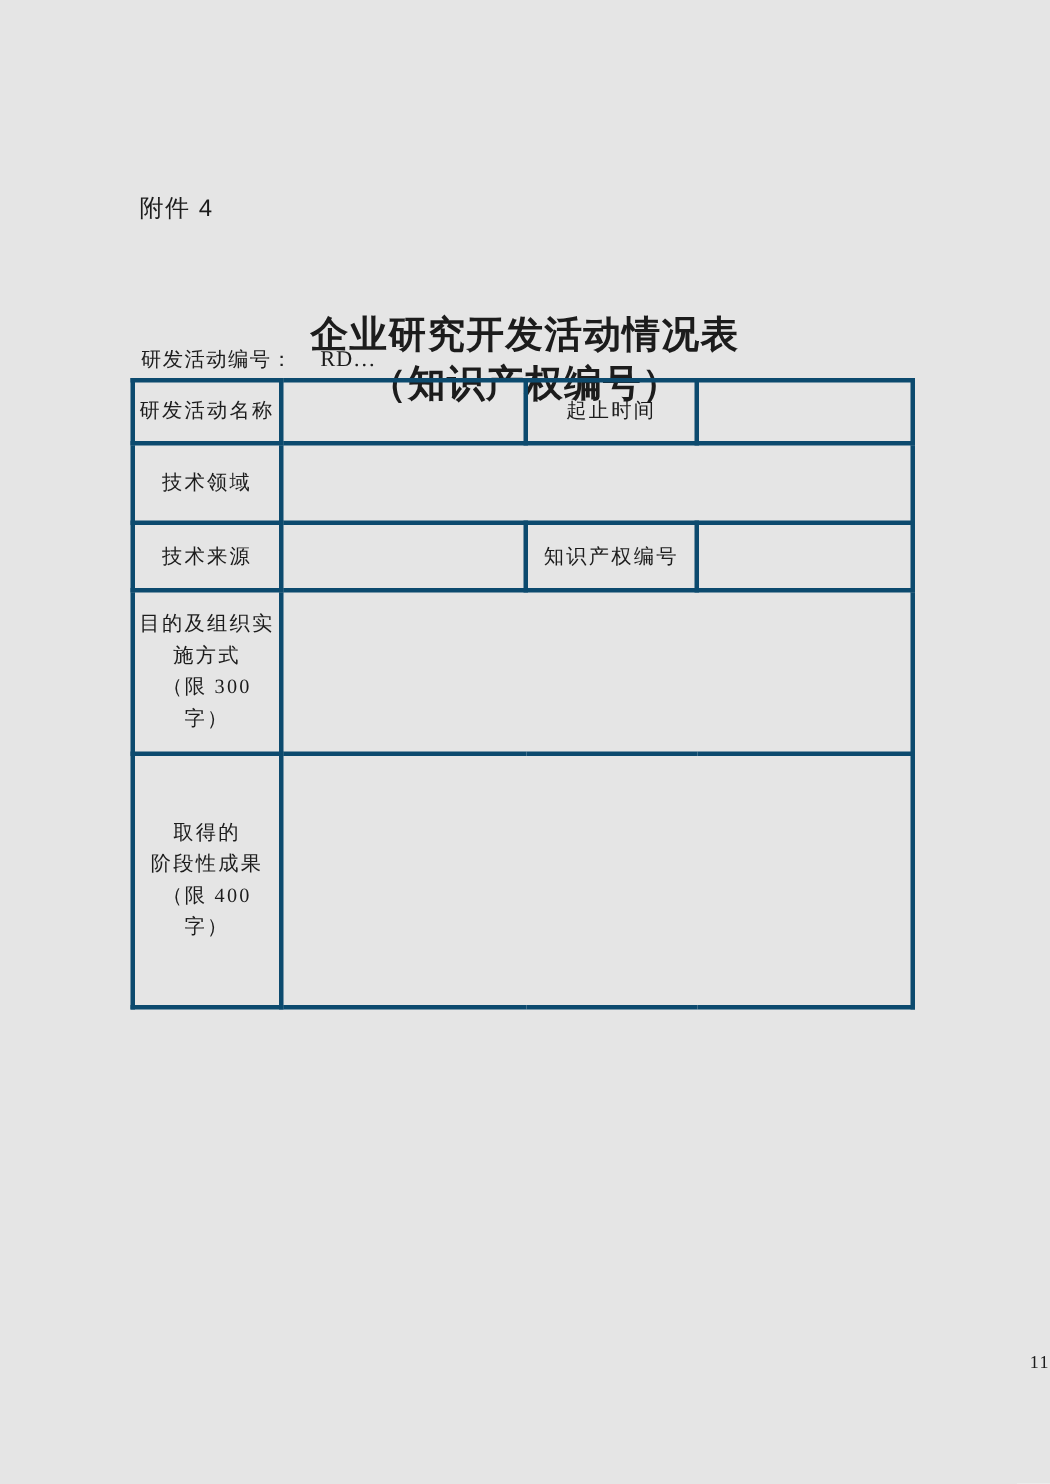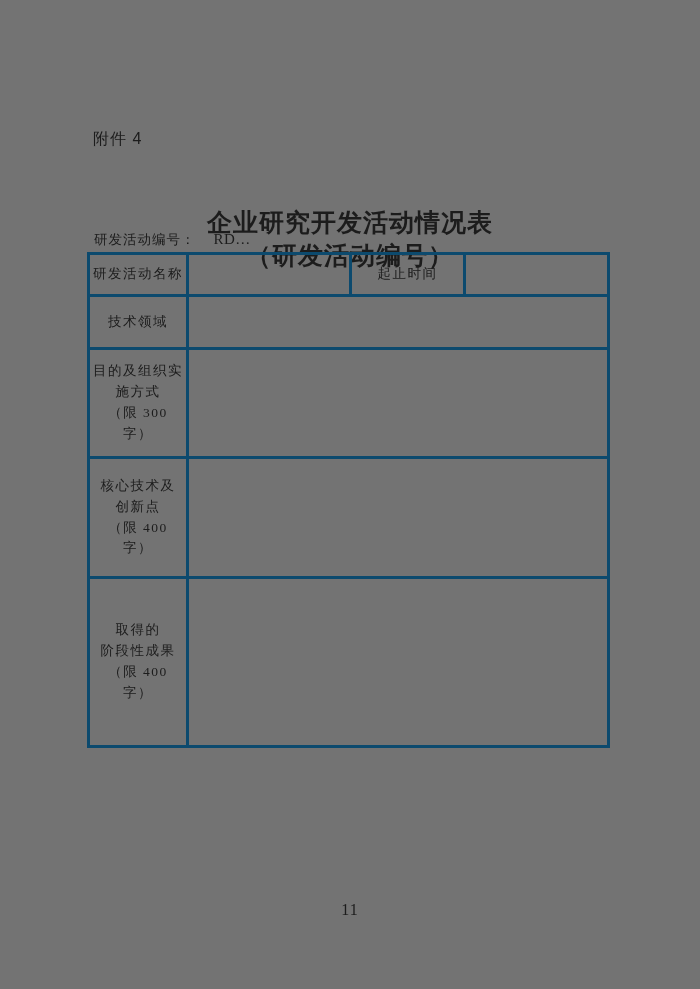--- a/index.html
+++ b/index.html
@@ -5,21 +5,21 @@
   html, body { margin: 0; padding: 0; }
   body {
     width: 700px; height: 989px;
     background: #ffffff;
     font-family: "Liberation Serif", serif;
     color: #1c1c1c;
   }
   .page {
     position: relative;
     width: 700px; height: 989px;
-    background: #737373;
+    background: #e5e5e5;
     overflow: hidden;
   }
   .attachment-label {
     position: absolute;
     left: 93px; top: 129px;
     font-family: "Liberation Sans", sans-serif;
     font-size: 16px;
     letter-spacing: 1px;
   }
   .doc-title {
@@ -66,35 +66,35 @@
   tr.r1 { height: 42px; }
   tr.r2 { height: 53px; }
   tr.r3 { height: 45px; }
   tr.r4 { height: 80px; }
   tr.r5 { height: 109px; }
   tr.r6 { height: 120px; }
   tr.r7 { height: 169px; }
   .page-number {
     position: absolute;
     top: 901px; left: 0; width: 700px;
-    text-align: center;
-    font-size: 16px;
+    text-align: right;
+    font-size: 12px;
     letter-spacing: 1px;
   }
 </style>
 </head>
 <body>
 
 <div class="page">
 
   <div class="attachment-label">附件 4</div>
 
   <div class="doc-title title-line1">企业研究开发活动情况表</div>
 
-  <div class="doc-title title-line2">（研发活动编号）</div>
+  <div class="doc-title title-line2">（知识产权编号）</div>
 
   <div class="code-line">
     <span>研发活动编号：</span><span class="code-value">RD…</span>
   </div>
 
   <table class="form-table">
     <colgroup>
       <col style="width:99px">
       <col style="width:163px">
       <col style="width:114px">
@@ -104,30 +104,30 @@
       <tr class="r1">
         <td>研发活动名称</td>
         <td></td>
         <td>起止时间</td>
         <td></td>
       </tr>
       <tr class="r2">
         <td>技术领域</td>
         <td colspan="3"></td>
       </tr>
+      <tr class="r3">
+        <td>技术来源</td>
+        <td></td>
+        <td>知识产权编号</td>
+        <td></td>
+      </tr>
       <tr class="r5">
         <td>目的及组织实
 施方式
 （限 300 字）</td>
-        <td colspan="3"></td>
-      </tr>
-      <tr class="r6">
-        <td>核心技术及
-创新点
-（限 400 字）</td>
         <td colspan="3"></td>
       </tr>
       <tr class="r7">
         <td>取得的
 阶段性成果
 （限 400 字）</td>
         <td colspan="3"></td>
       </tr>
     </tbody>
   </table>

